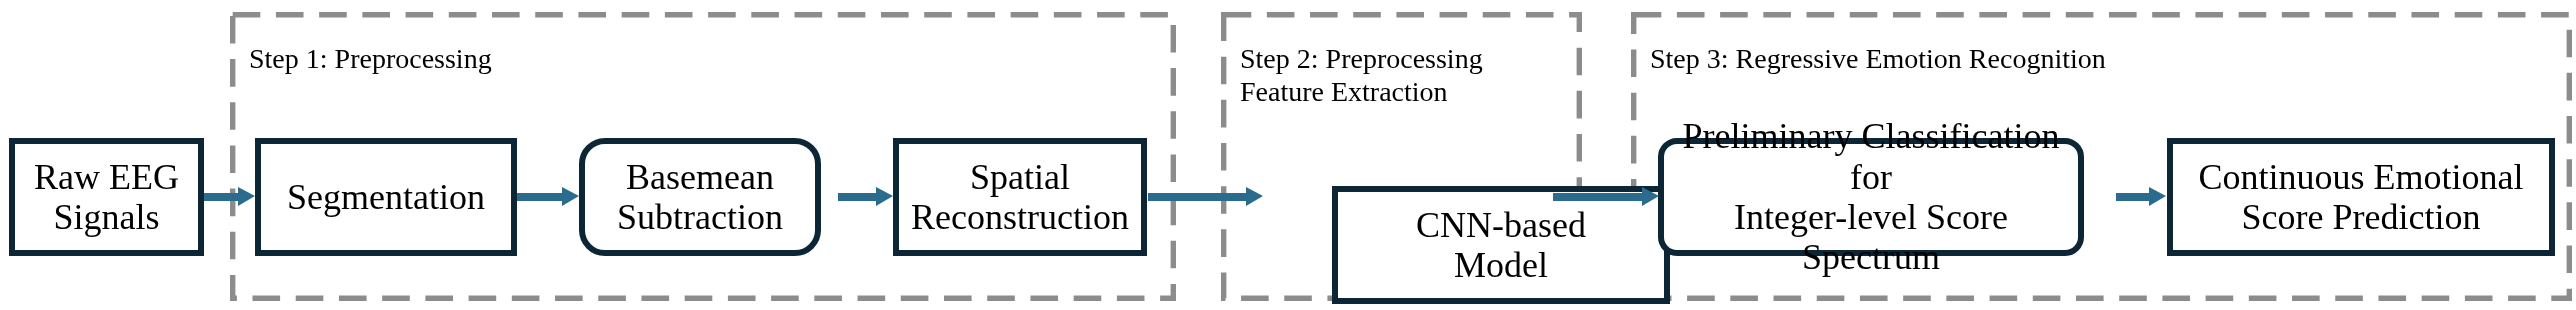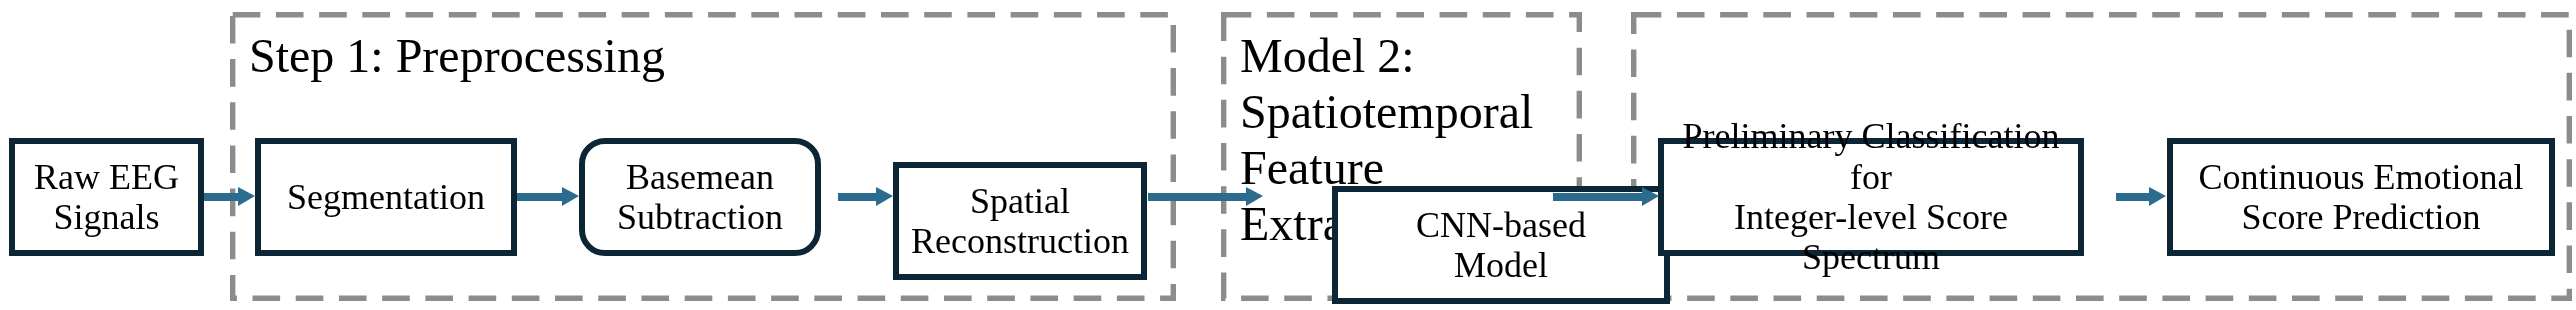--- a/index.html
+++ b/index.html
@@ -23,22 +23,22 @@
   }
   .group svg { position: absolute; left: 0; top: 0; display: block; }
   .group-rect {
     fill: none;
     stroke: var(--group-border, #8c8c8c);
     stroke-width: 9;
   }
   .group-label {
     position: absolute;
     left: 19px;
-    top: 16px;
-    font-size: 48px;
+    top: 31px;
+    font-size: 28px;
     line-height: 1.17;
     white-space: pre-line;
   }
 
   
   .node {
     position: absolute;
     top: 138px;
     height: 118px;
     box-sizing: border-box;
@@ -91,55 +91,56 @@
     <svg width="946" height="289" viewBox="0 0 1576 482" preserveAspectRatio="none">
       <rect class="group-rect" x="4.5" y="4.5" width="1567" height="473" stroke-dasharray="46 26"></rect>
     </svg>
     <div class="group-label">Step 1: Preprocessing</div>
   </div>
 
   <div class="group" style="left:1221px; width:361px;">
     <svg width="361" height="289" viewBox="0 0 602 482" preserveAspectRatio="none">
       <rect class="group-rect" x="4.5" y="4.5" width="593" height="473" stroke-dasharray="46 26"></rect>
     </svg>
-    <div class="group-label">Model 2: Spatiotemporal
+    <div class="group-label">Step 2: Preprocessing
 Feature Extraction</div>
   </div>
 
   <div class="group" style="left:1631px; width:941px;">
     <svg width="941" height="289" viewBox="0 0 1568 482" preserveAspectRatio="none">
       <rect class="group-rect" x="4.5" y="4.5" width="1559" height="473" stroke-dasharray="46 26"></rect>
     </svg>
+    <div class="group-label">Step 3: Regressive Emotion Recognition</div>
   </div>
 
   <div class="node" style="left:9px; width:195px;">
     <span class="node-label">Raw EEG
 Signals</span>
   </div>
 
   <div class="node" style="left:255px; width:262px;font-family:Liberation Serif, serif;">
     <span class="node-label">Segmentation</span>
   </div>
 
   <div class="node" style="left:579px; width:242px;border-radius:26px;">
     <span class="node-label">Basemean
 Subtraction</span>
   </div>
 
-  <div class="node" style="left:893px; width:254px;margin-top:24px;">
+  <div class="node" style="left:893px; width:254px;">
     <span class="node-label">Spatial
 Reconstruction</span>
   </div>
 
   <div class="node" style="left:1332px; width:338px;margin-top:48px;">
     <span class="node-label">CNN-based
 Model</span>
   </div>
 
-  <div class="node" style="left:1658px; width:426px;">
+  <div class="node" style="left:1658px; width:426px;border-radius:19px;">
     <span class="node-label">Preliminary Classification for
 Integer-level Score Spectrum</span>
   </div>
 
   <div class="node" style="left:2167px; width:388px;">
     <span class="node-label">Continuous Emotional
 Score Prediction</span>
   </div>
 
   <div class="arrow" style="left:204px; width:51px;">

